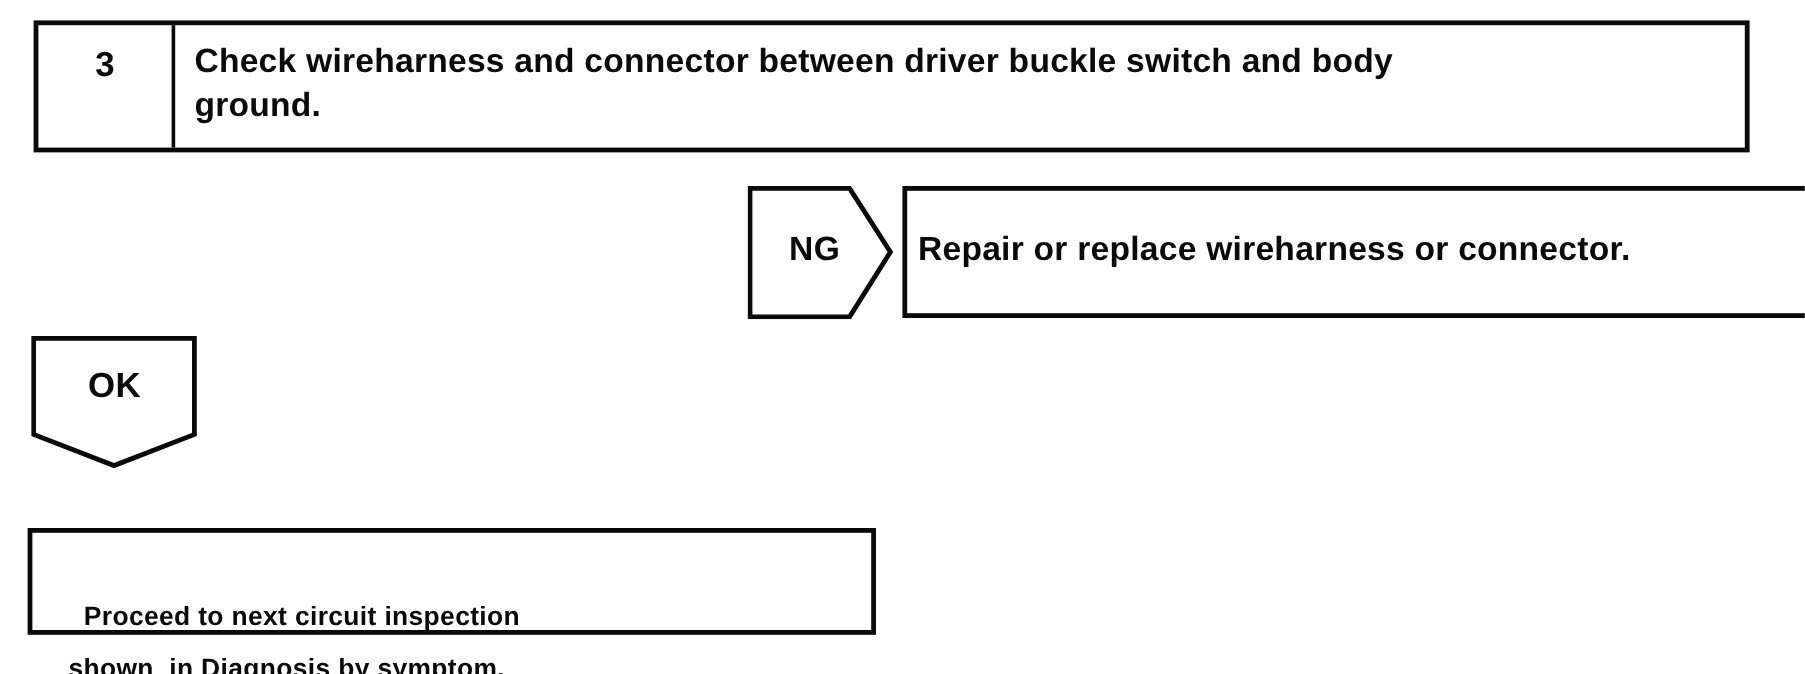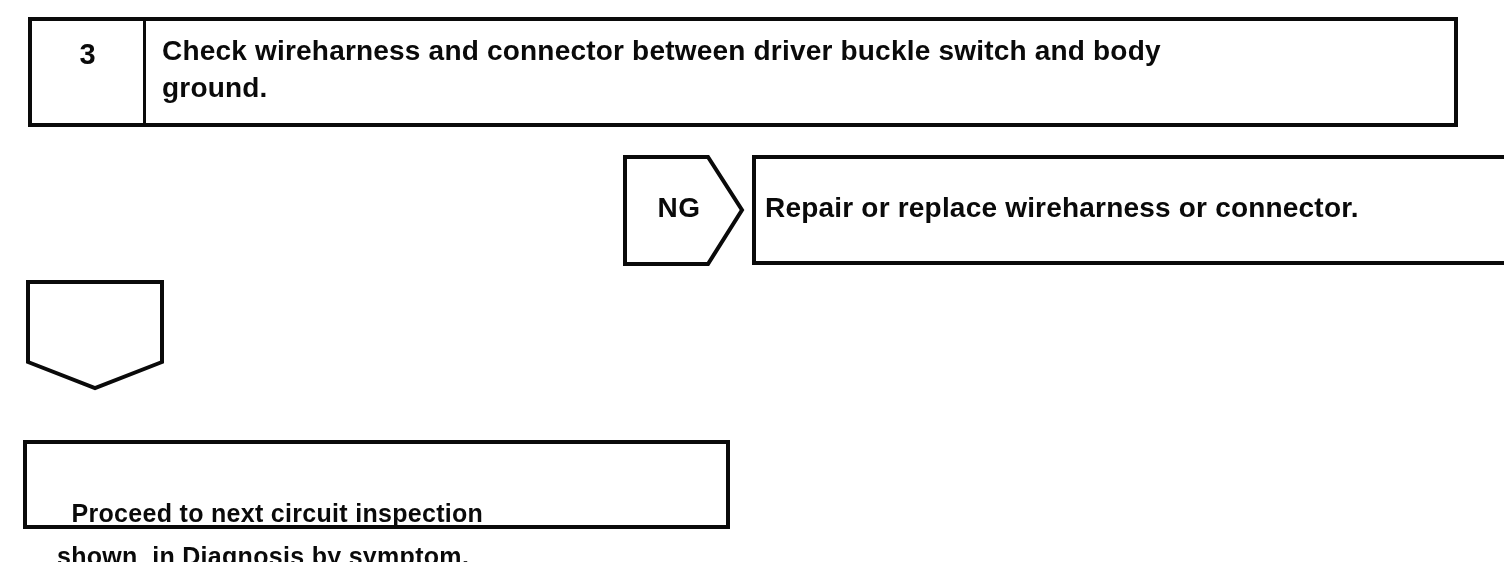--- a/index.html
+++ b/index.html
@@ -69,21 +69,21 @@
     align-items: center;
     padding: 0 10px 4px 9px;
     font-size: 28px;
     letter-spacing: 0.2px;
   }
   
   #ok-action-box {
     left: 23px; top: 440px;
     width: 707px; height: 89px;
     padding: 5px 10px 16px 30px;
-    font-size: 25px;
+    font-size: 22px;
     line-height: 43px;
     white-space: pre-wrap;
     letter-spacing: 0.3px;
   }
 </style>
 </head>
 <body>
 
 <div class="box" id="step-box">
   <div id="step-number-cell">
@@ -101,18 +101,19 @@
 </div>
 
 <div class="box" id="ng-action-box">
   <span>Repair or replace wireharness or connector.</span>
 </div>
 
 <div class="pointer" id="ok-pointer">
   <svg width="139" height="111" viewBox="0 0 139 111">
     <polygon points="2,2 136,2 136,82 69,108 2,82" fill="#ffffff" stroke="#0a0a0a" stroke-width="4" stroke-linejoin="miter"></polygon>
   </svg>
+  <div class="pointer-label">OK</div>
 </div>
 
 <div class="box" id="ok-action-box">
   <span>Proceed to next circuit inspection
 shown  in Diagnosis by symptom.</span>
 </div>
 
 </body></html>

